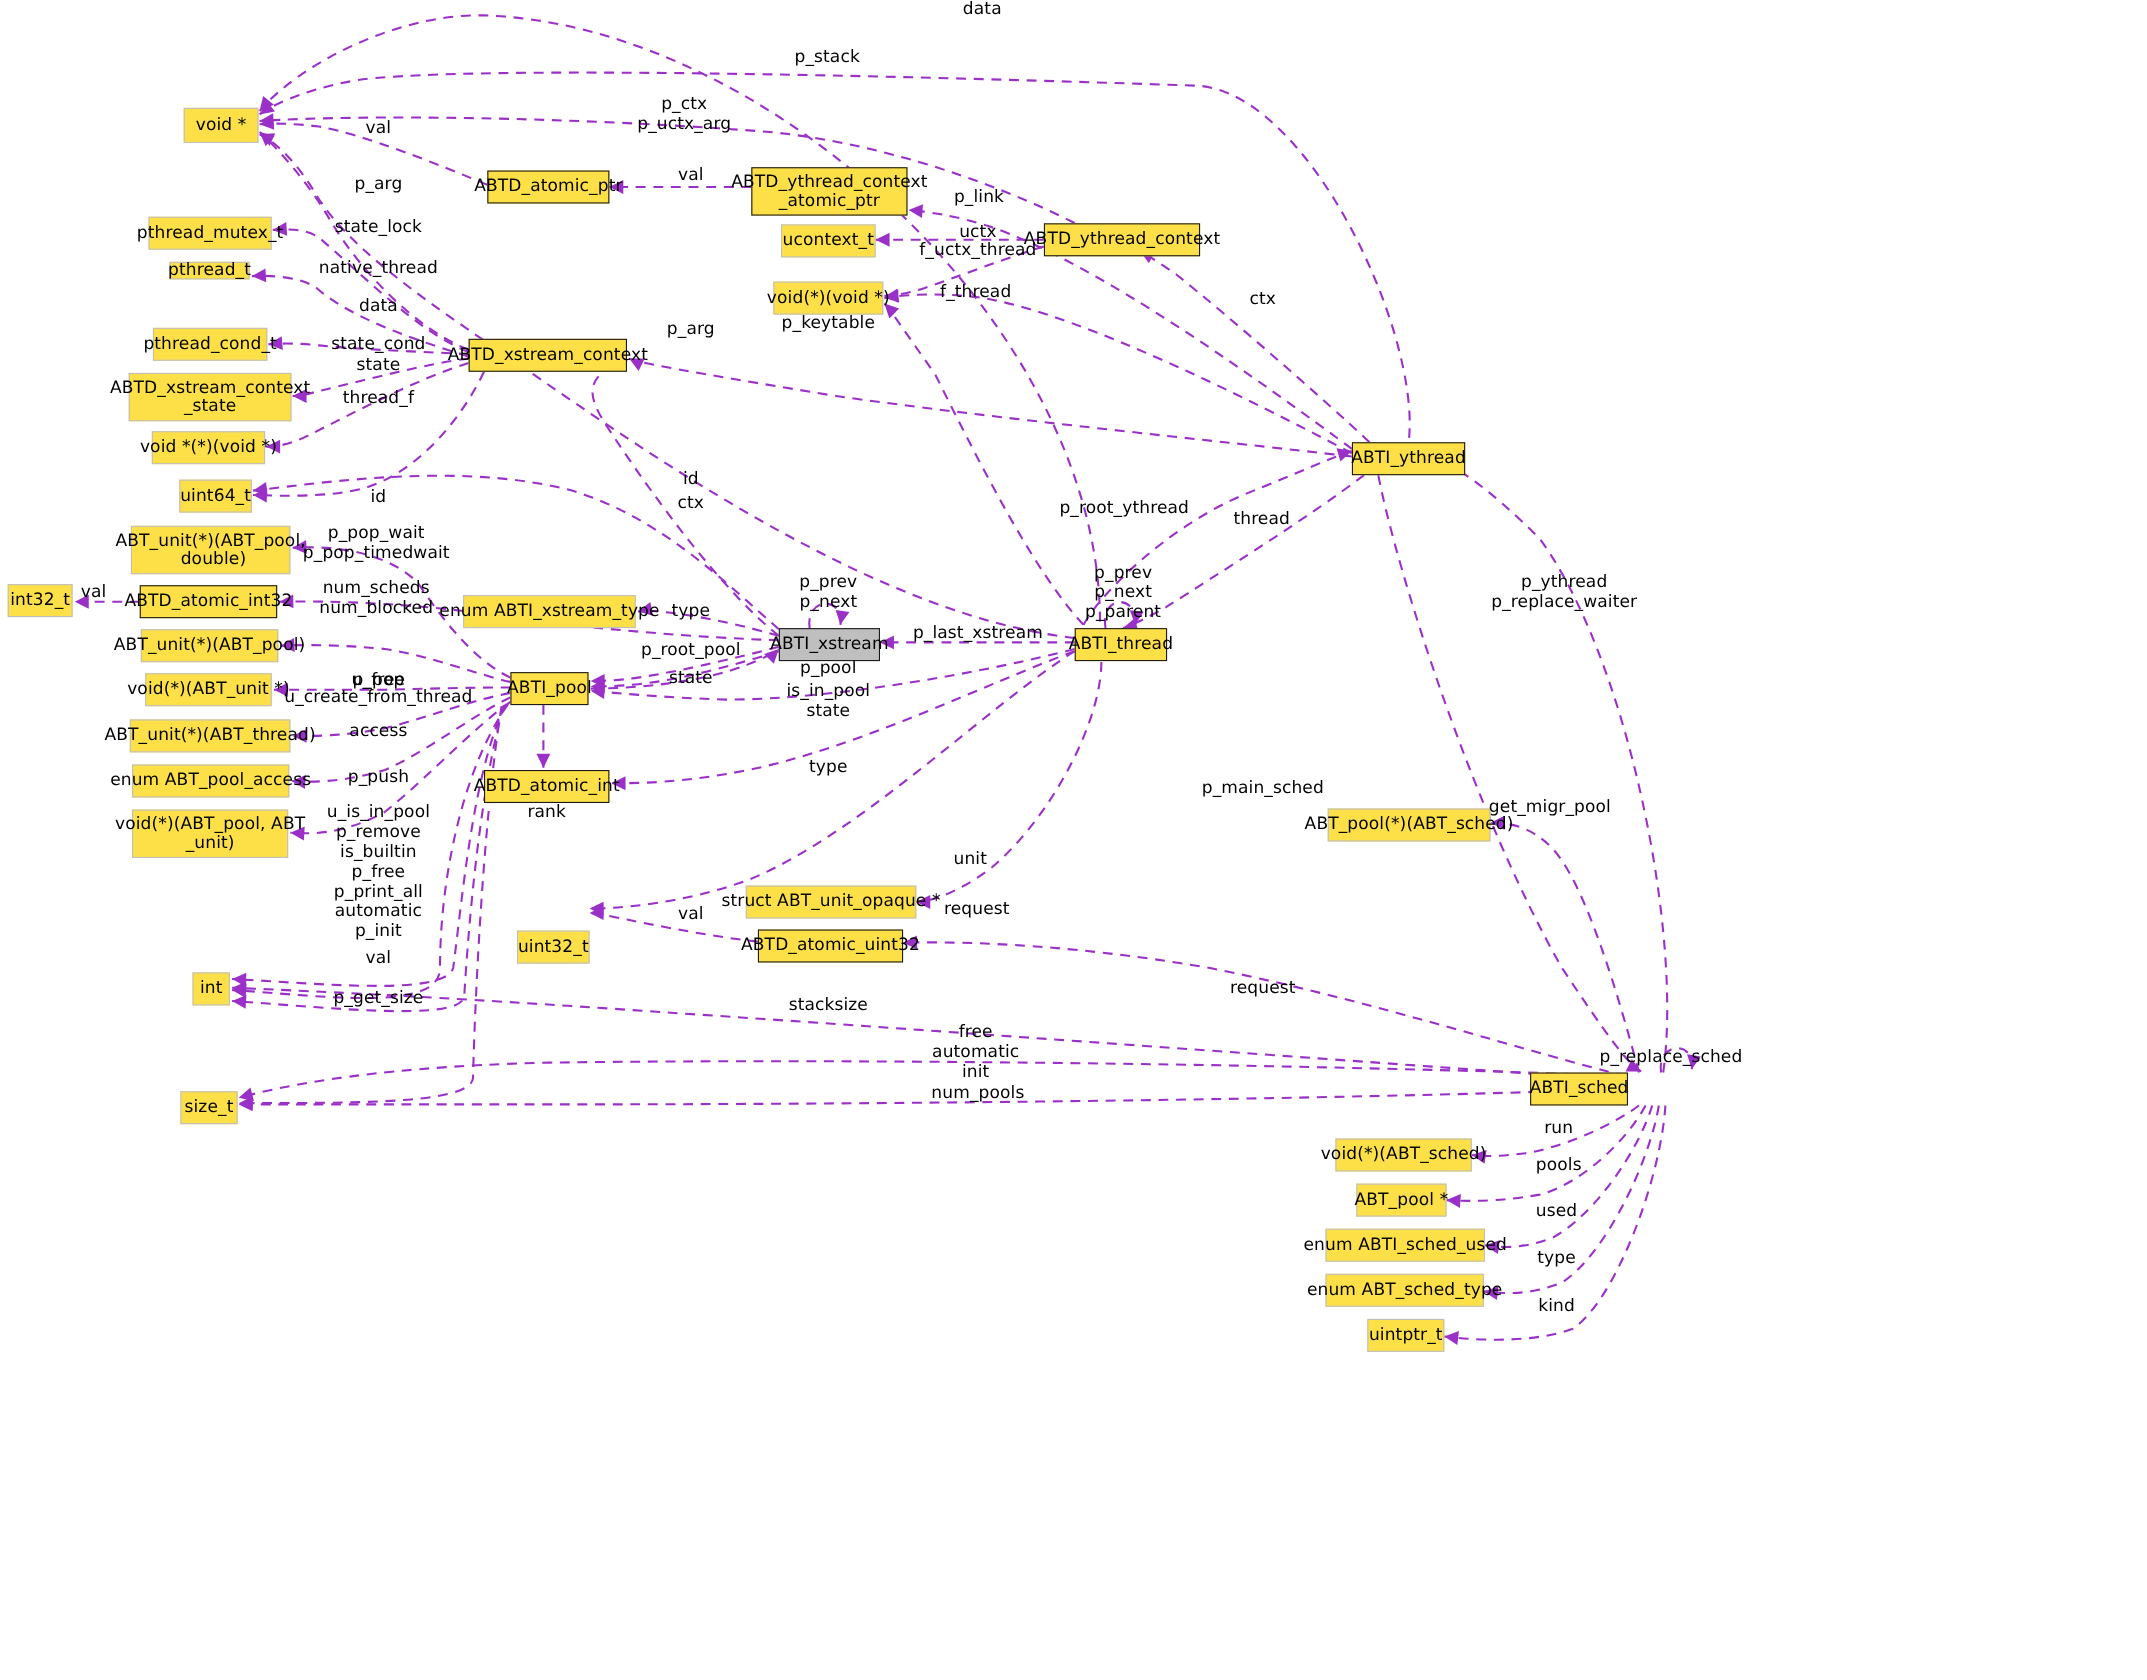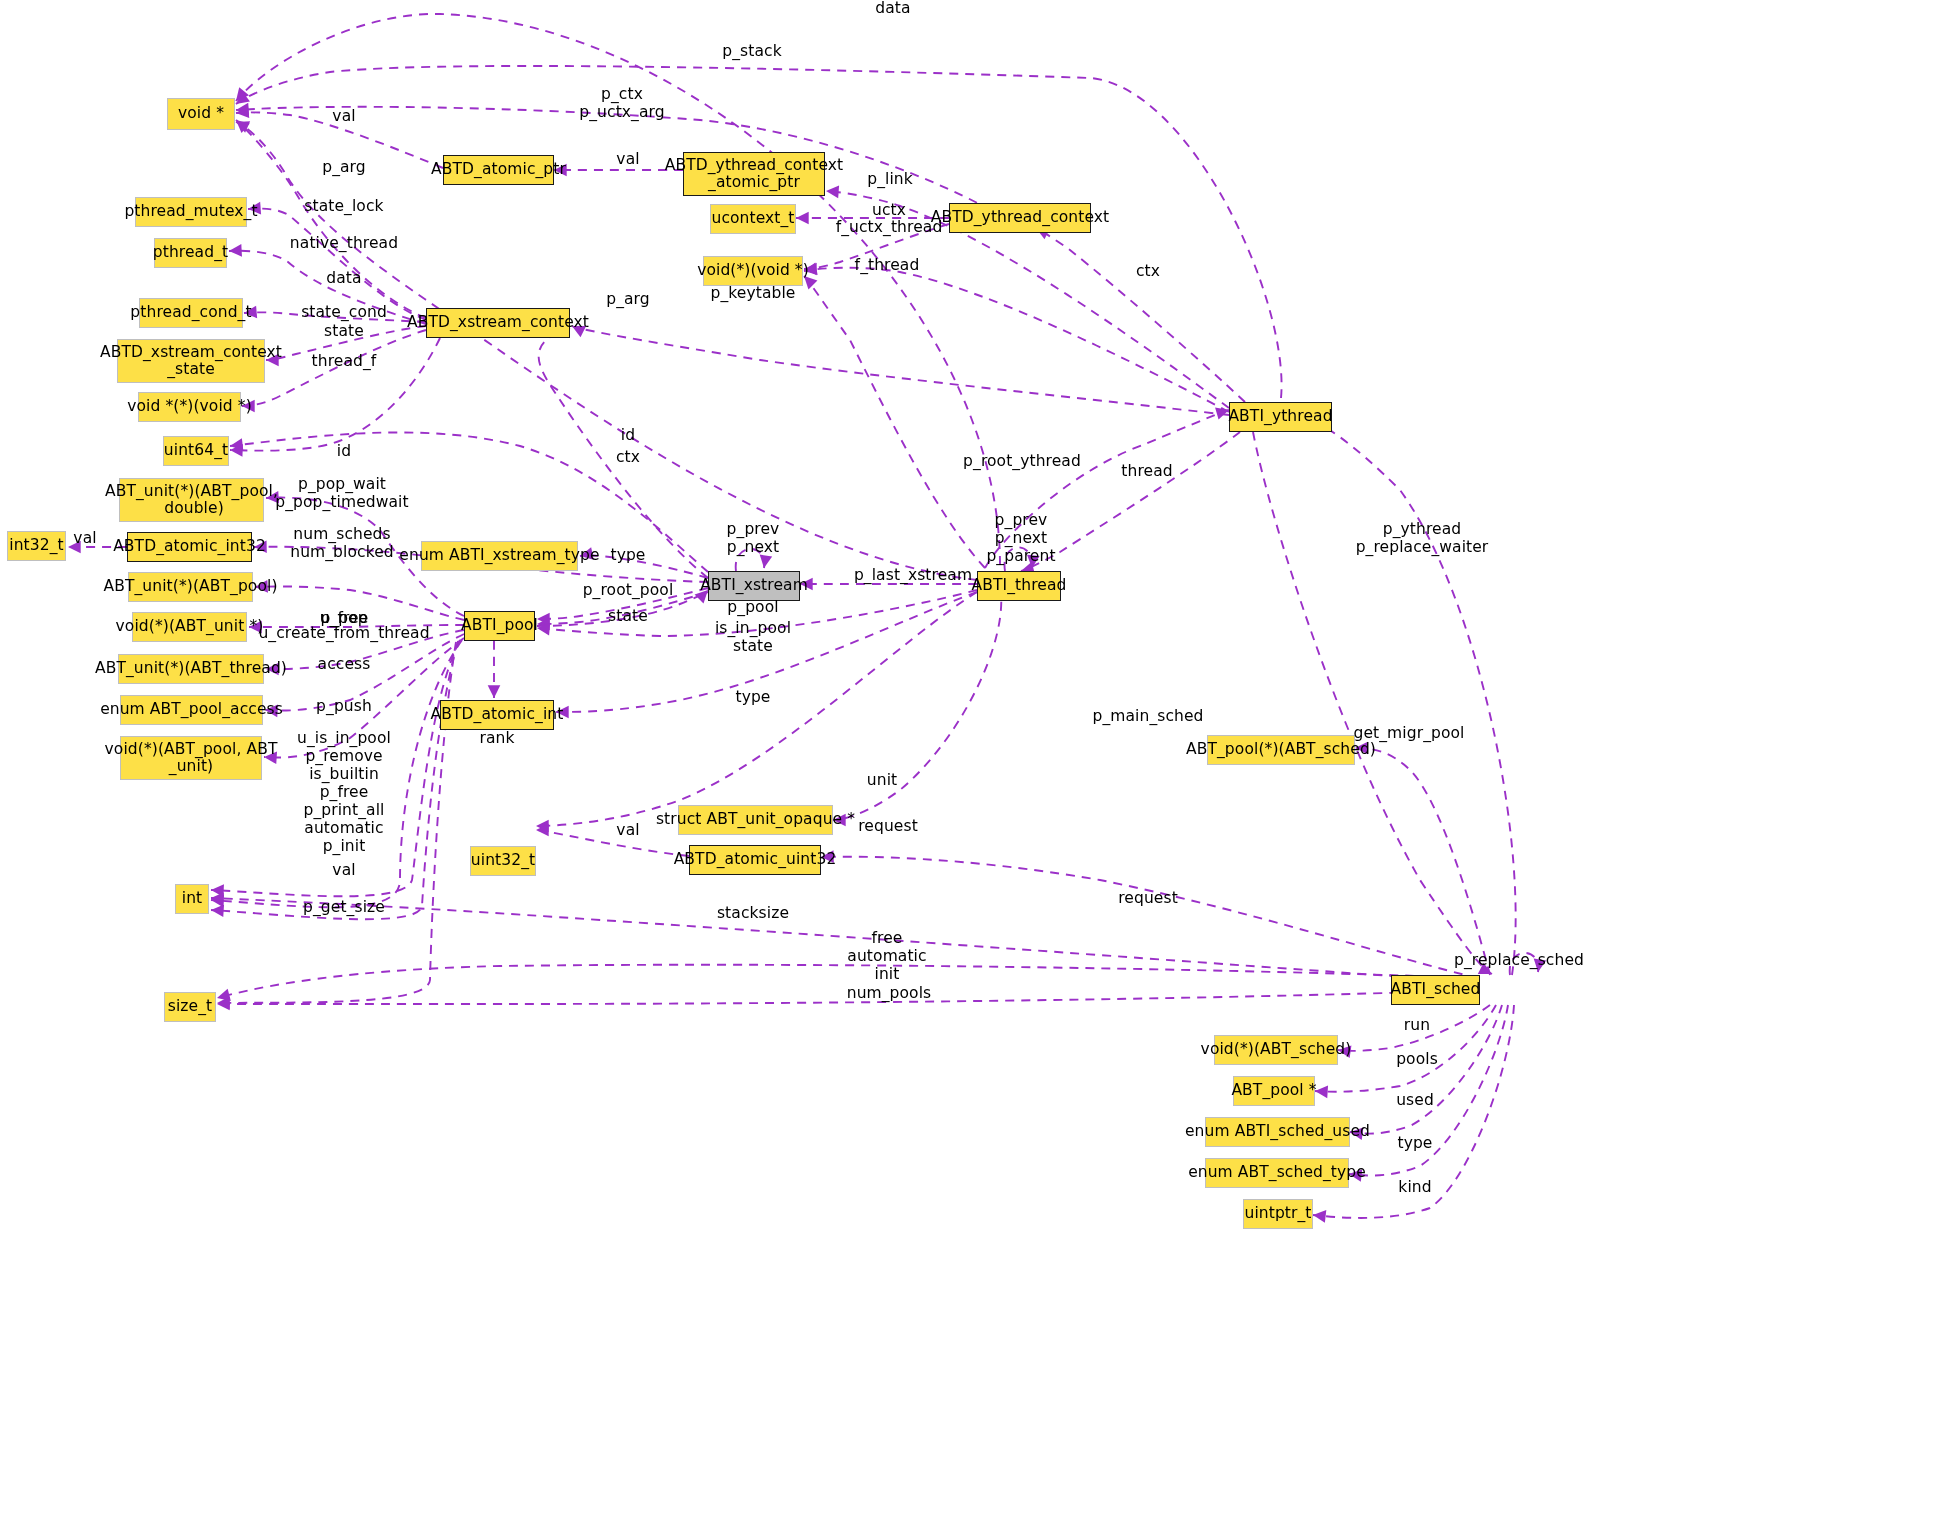--- a/index.html
+++ b/index.html
@@ -135,21 +135,21 @@
         <path d="M 1496 1005 C 1480 1035 1440 1075 1400 1086 C 1360 1093 1330 1092 1315 1091" fill="none" stroke="#9b30c8" stroke-width="1.9" stroke-dasharray="9,7" marker-end="url(#arrowHead)"></path>
         <path d="M 1502 1005 C 1490 1045 1450 1105 1410 1126 C 1380 1136 1365 1134 1350 1132" fill="none" stroke="#9b30c8" stroke-width="1.9" stroke-dasharray="9,7" marker-end="url(#arrowHead)"></path>
         <path d="M 1508 1005 C 1500 1055 1460 1140 1420 1166 C 1390 1178 1365 1176 1349 1174" fill="none" stroke="#9b30c8" stroke-width="1.9" stroke-dasharray="9,7" marker-end="url(#arrowHead)"></path>
         <path d="M 1514 1005 C 1510 1070 1470 1180 1430 1208 C 1390 1222 1340 1218 1313 1215" fill="none" stroke="#9b30c8" stroke-width="1.9" stroke-dasharray="9,7" marker-end="url(#arrowHead)"></path>
       </g>
   </svg>
 
   <div id="node-layer">
       <div class="node" style="left: 167px; top: 98px; width: 68px; height: 32px;">void *</div>
       <div class="node" style="left: 135px; top: 197px; width: 112px; height: 30px;">pthread_mutex_t</div>
-      <div class="node" style="left: 154px; top: 238px; width: 73px; height: 30px;">pthread_t</div>
+      <div class="node" style="left: 154px; top: 238px; width: 73px; height: 16px;">pthread_t</div>
       <div class="node" style="left: 139px; top: 298px; width: 104px; height: 30px;">pthread_cond_t</div>
       <div class="node" style="left: 117px; top: 339px; width: 148px; height: 44px;">ABTD_xstream_context
 _state</div>
       <div class="node" style="left: 138px; top: 392px; width: 103px; height: 30px;">void *(*)(void *)</div>
       <div class="node" style="left: 163px; top: 436px; width: 66px; height: 30px;">uint64_t</div>
       <div class="node" style="left: 119px; top: 478px; width: 145px; height: 44px;">ABT_unit(*)(ABT_pool,
  double)</div>
       <div class="node" style="left: 7px; top: 531px; width: 59px; height: 30px;">int32_t</div>
       <div class="node strong" style="left: 127px; top: 532px; width: 125px; height: 30px;">ABTD_atomic_int32</div>
       <div class="node" style="left: 128px; top: 572px; width: 125px; height: 30px;">ABT_unit(*)(ABT_pool)</div>
@@ -230,21 +230,21 @@
       <div class="elabel" style="left: 753px; top: 294px;">p_keytable</div>
       <div class="elabel" style="left: 628px; top: 300px;">p_arg</div>
       <div class="elabel" style="left: 1148px; top: 272px;">ctx</div>
       <div class="elabel" style="left: 1022px; top: 462px;">p_root_ythread</div>
       <div class="elabel" style="left: 1147px; top: 472px;">thread</div>
       <div class="elabel" style="left: 1021px; top: 539px;">p_prev
 p_next
 p_parent</div>
       <div class="elabel" style="left: 753px; top: 539px;">p_prev
 p_next</div>
-      <div class="elabel" style="left: 889px; top: 576px; margin-left: 24px;">p_last_xstream</div>
+      <div class="elabel" style="left: 889px; top: 576px;">p_last_xstream</div>
       <div class="elabel" style="left: 753px; top: 608px;">p_pool</div>
       <div class="elabel" style="left: 753px; top: 638px;">is_in_pool
 state</div>
       <div class="elabel" style="left: 753px; top: 698px;">type</div>
       <div class="elabel" style="left: 497px; top: 739px;">rank</div>
       <div class="elabel" style="left: 882px; top: 781px;">unit</div>
       <div class="elabel" style="left: 628px; top: 831px;">val</div>
       <div class="elabel" style="left: 888px; top: 827px;">request</div>
       <div class="elabel" style="left: 1148px; top: 899px;">request</div>
       <div class="elabel" style="left: 1148px; top: 717px;">p_main_sched</div>

